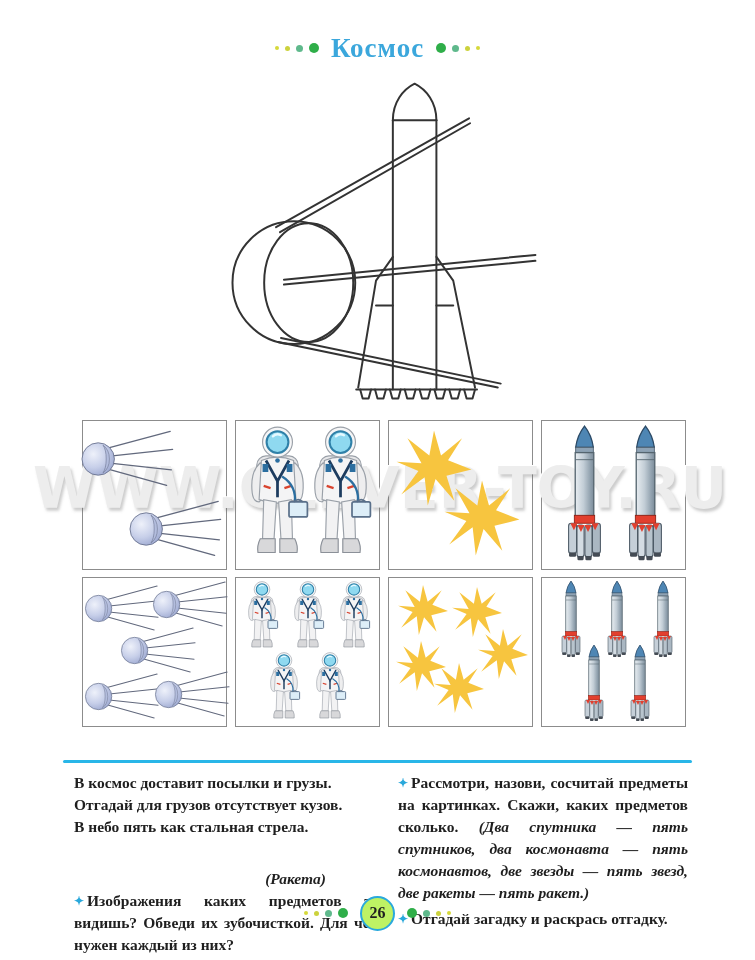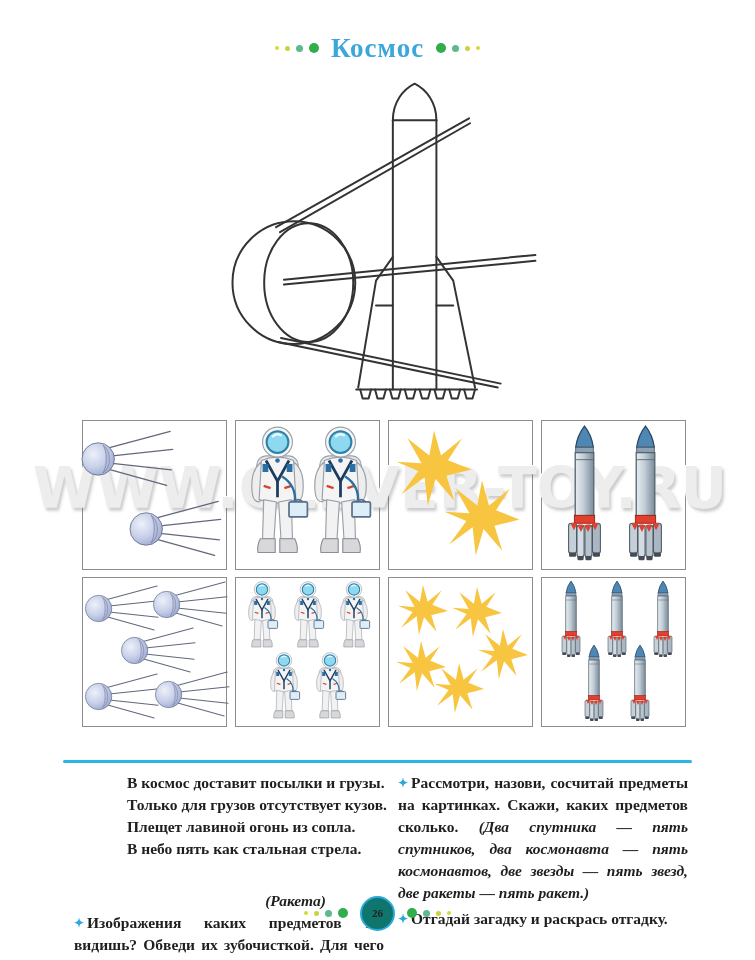--- a/index.html
+++ b/index.html
@@ -85,35 +85,35 @@
     background:#29b6e8;border-radius:2px;
   }
 
   
   .text-cols{
     position:absolute;left:74px;top:772px;width:614px;
     display:flex;gap:14px;font-size:15.5px;font-weight:700;line-height:1.42;
   }
   .col-left{width:310px;}
   .col-right{width:290px;}
-  .riddle{margin-left:53px;white-space:nowrap;}
+  .riddle{white-space:nowrap;}
   .riddle-answer{width:252px;text-align:right;font-style:italic;padding-right:10px;margin-top:30px;}
   .task{margin:0 0 4px 0;text-align:justify;}
   .bullet{color:#29a8db;font-size:12px;position:relative;top:-1px;padding-right:3px;}
   .italic-part{font-style:italic;}
 
   
   .footer-row{
     position:absolute;top:896px;left:0;width:755px;height:34px;
     display:flex;align-items:center;justify-content:center;gap:12px;
   }
   .page-badge{
     width:31px;height:31px;border:2.5px solid #2aa9dc;border-radius:50%;
     display:flex;align-items:center;justify-content:center;
-    font-size:11px;font-weight:700;background:#0f766e;
+    font-size:16px;font-weight:700;background:#bef264;
   }
   .hidden-defs{position:absolute;width:0;height:0;overflow:hidden;}
 </style>
 </head>
 <body>
 
 <svg class="hidden-defs" aria-hidden="true">
   <defs>
     <radialGradient id="gSp" cx="35%" cy="35%" r="75%">
       <stop offset="0" stop-color="#eef1fa"></stop>
@@ -345,22 +345,21 @@
 </div>
 
 <div class="watermark">WWW.CLEVER-TOY.RU</div>
 
 <div class="rule"></div>
 
 <div class="text-cols">
   <div class="col-left">
     <div class="riddle">
       <div>В космос доставит посылки и грузы.</div>
-      <div>Только для грузов отсутствует кузов.</div>
-      <div>Плещет лавиной огонь из сопла.</div>
+      <div>Отгадай для грузов отсутствует кузов.</div>
       <div>В небо пять как стальная стрела.</div>
     </div>
     <div class="riddle-answer">(Ракета)</div>
     <p class="task"><span class="bullet">✦</span><span>Изображения каких предметов ты видишь? Обведи их зубочисткой. Для чего нужен каждый из них?</span><span class="italic-part"></span></p>
   </div>
   <div class="col-right">
     <p class="task"><span class="bullet">✦</span><span>Рассмотри, назови, сосчитай предметы на картинках. Скажи, каких предметов сколько. </span><span class="italic-part">(Два спутника — пять спутников, два космонавта — пять космонавтов, две звезды — пять звезд, две ракеты — пять ракет.)</span></p>
     <p class="task"><span class="bullet">✦</span><span>Отгадай загадку и раскрась отгадку.</span><span class="italic-part"></span></p>
   </div>
 </div>

